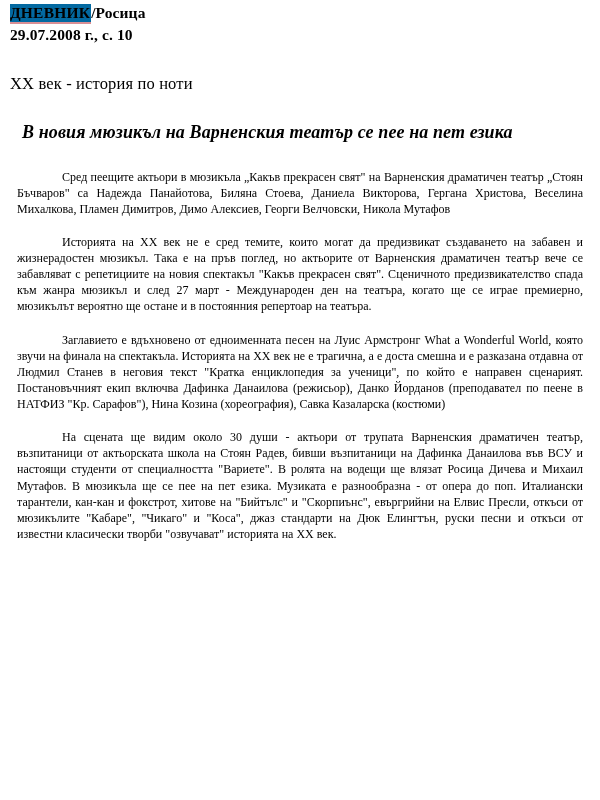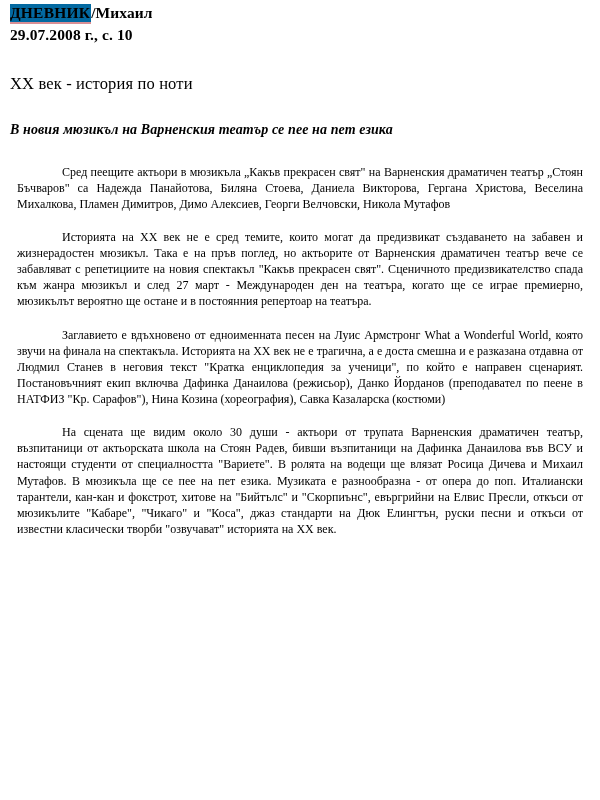--- a/index.html
+++ b/index.html
@@ -56,22 +56,22 @@
   
   .headline {
     font-weight: normal;
     font-size: 16.5px;
     margin: 29px 0 0 0;
     letter-spacing: 0.15px;
   }
   .subhead {
     font-weight: bold;
     font-style: italic;
-    font-size: 14px;
-    margin: 28px 0 0 0;
+    font-size: 18px;
+    margin: 28px 0 0 12px;
     letter-spacing: 0.1px;
   }
 
   
   .body-copy {
     margin-top: 26px;
   }
   .para {
     text-align: justify;
     text-justify: inter-word;
@@ -84,21 +84,21 @@
   .para:last-child {
     margin-bottom: 0;
   }
 </style>
 </head>
 <body>
 
 <div class="page">
 
   <div class="masthead">
-    <span class="masthead-line"><span class="brand">ДНЕВНИК</span><span class="brand-section">/Михаил</span></span>
+    <span class="masthead-line"><span class="brand">ДНЕВНИК</span><span class="brand-section">/Росица</span></span>
     <span class="issue-line">29.07.2008 г., с. 10</span>
   </div>
 
   <h1 class="headline">XX век - история по ноти</h1>
 
   <h2 class="subhead">В новия мюзикъл на Варненския театър се пее на пет езика</h2>
 
   <div class="body-copy">
     <p class="para">Сред пеещите актьори в мюзикъла „Какъв прекрасен свят" на Варненския драматичен театър „Стоян Бъчваров" са Надежда Панайотова, Биляна Стоева, Даниела Викторова, Гергана Христова, Веселина Михалкова, Пламен Димитров, Димо Алексиев, Георги Велчовски, Никола Мутафов</p>
     <p class="para">Историята на XX век не е сред темите, които могат да предизвикат създаването на забавен и жизнерадостен мюзикъл. Така е на пръв поглед, но актьорите от Варненския драматичен театър вече се забавляват с репетициите на новия спектакъл "Какъв прекрасен свят". Сценичното предизвикателство спада към жанра мюзикъл и след 27 март - Международен ден на театъра, когато ще се играе премиерно, мюзикълът вероятно ще остане и в постоянния репертоар на театъра.</p>

